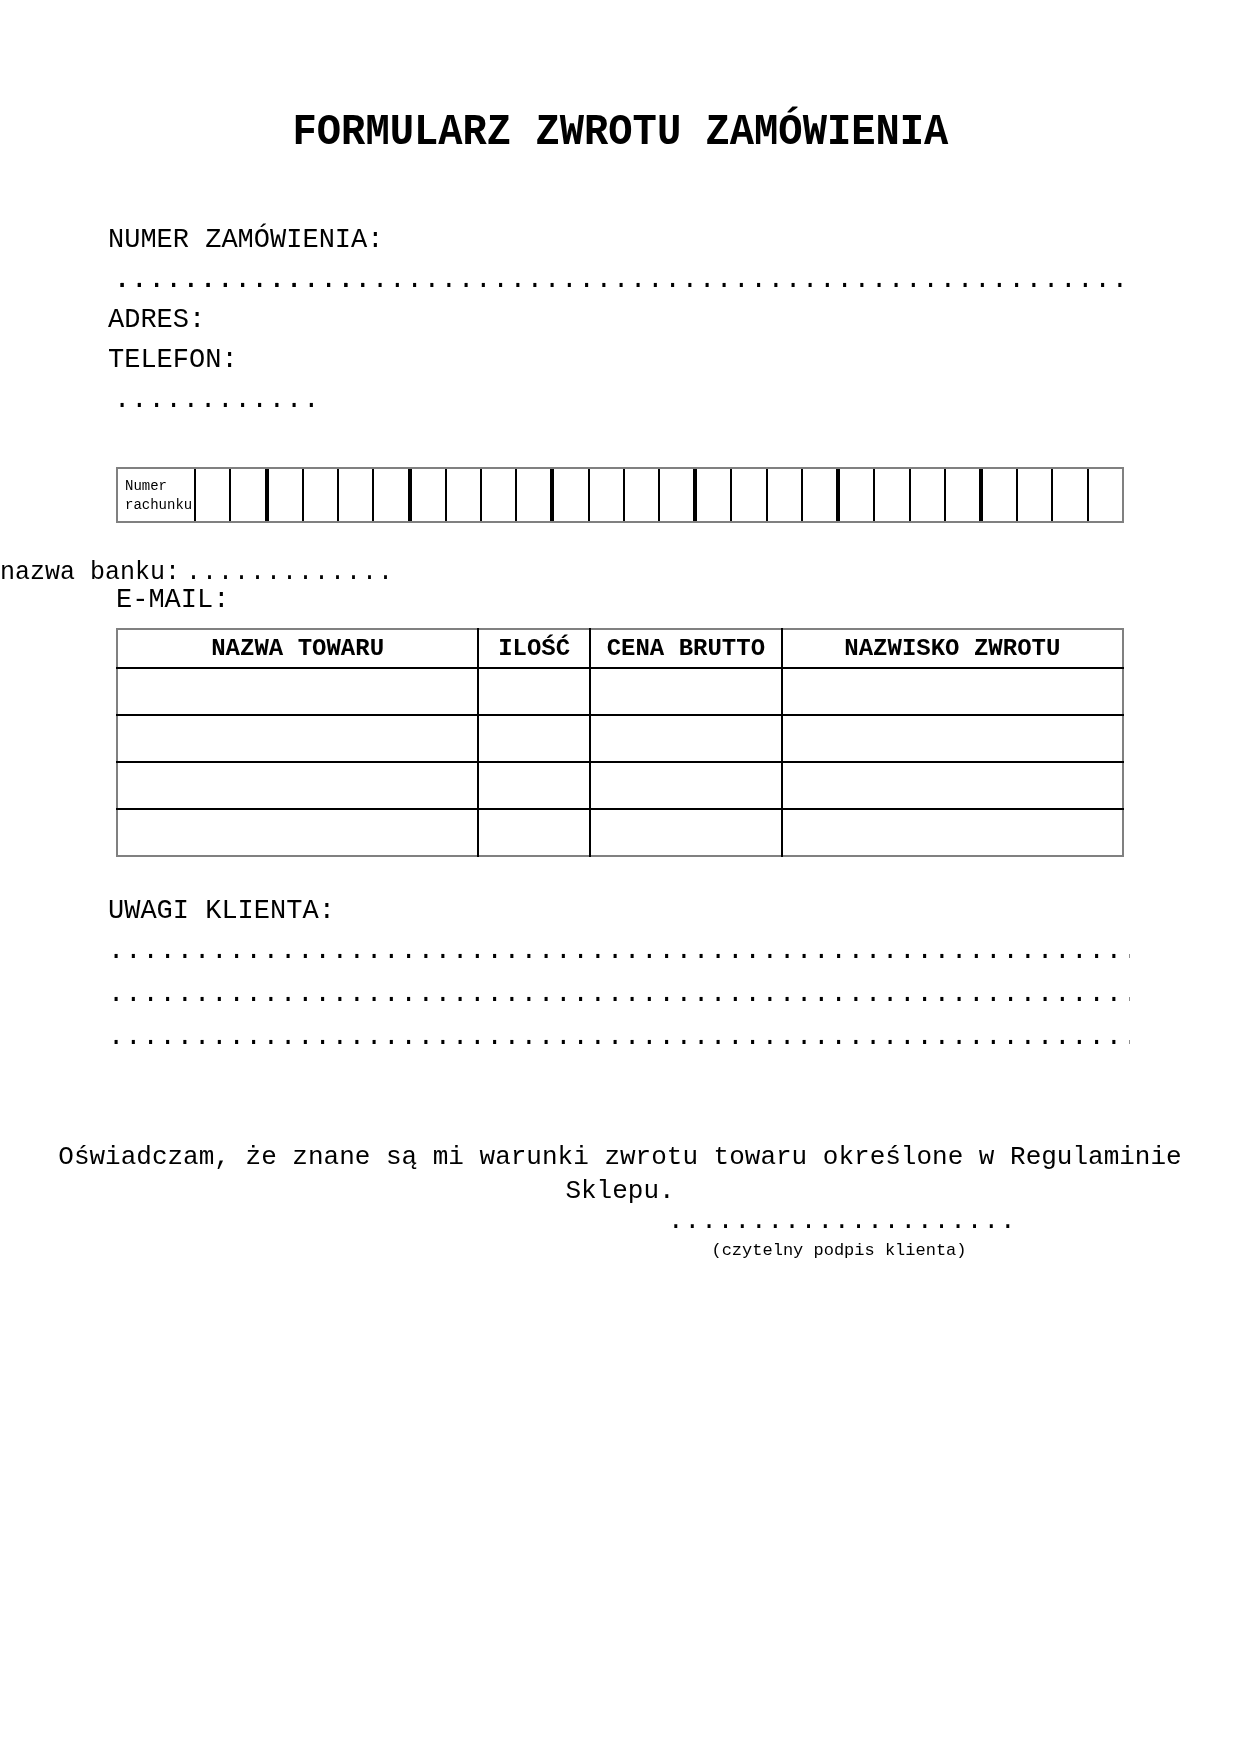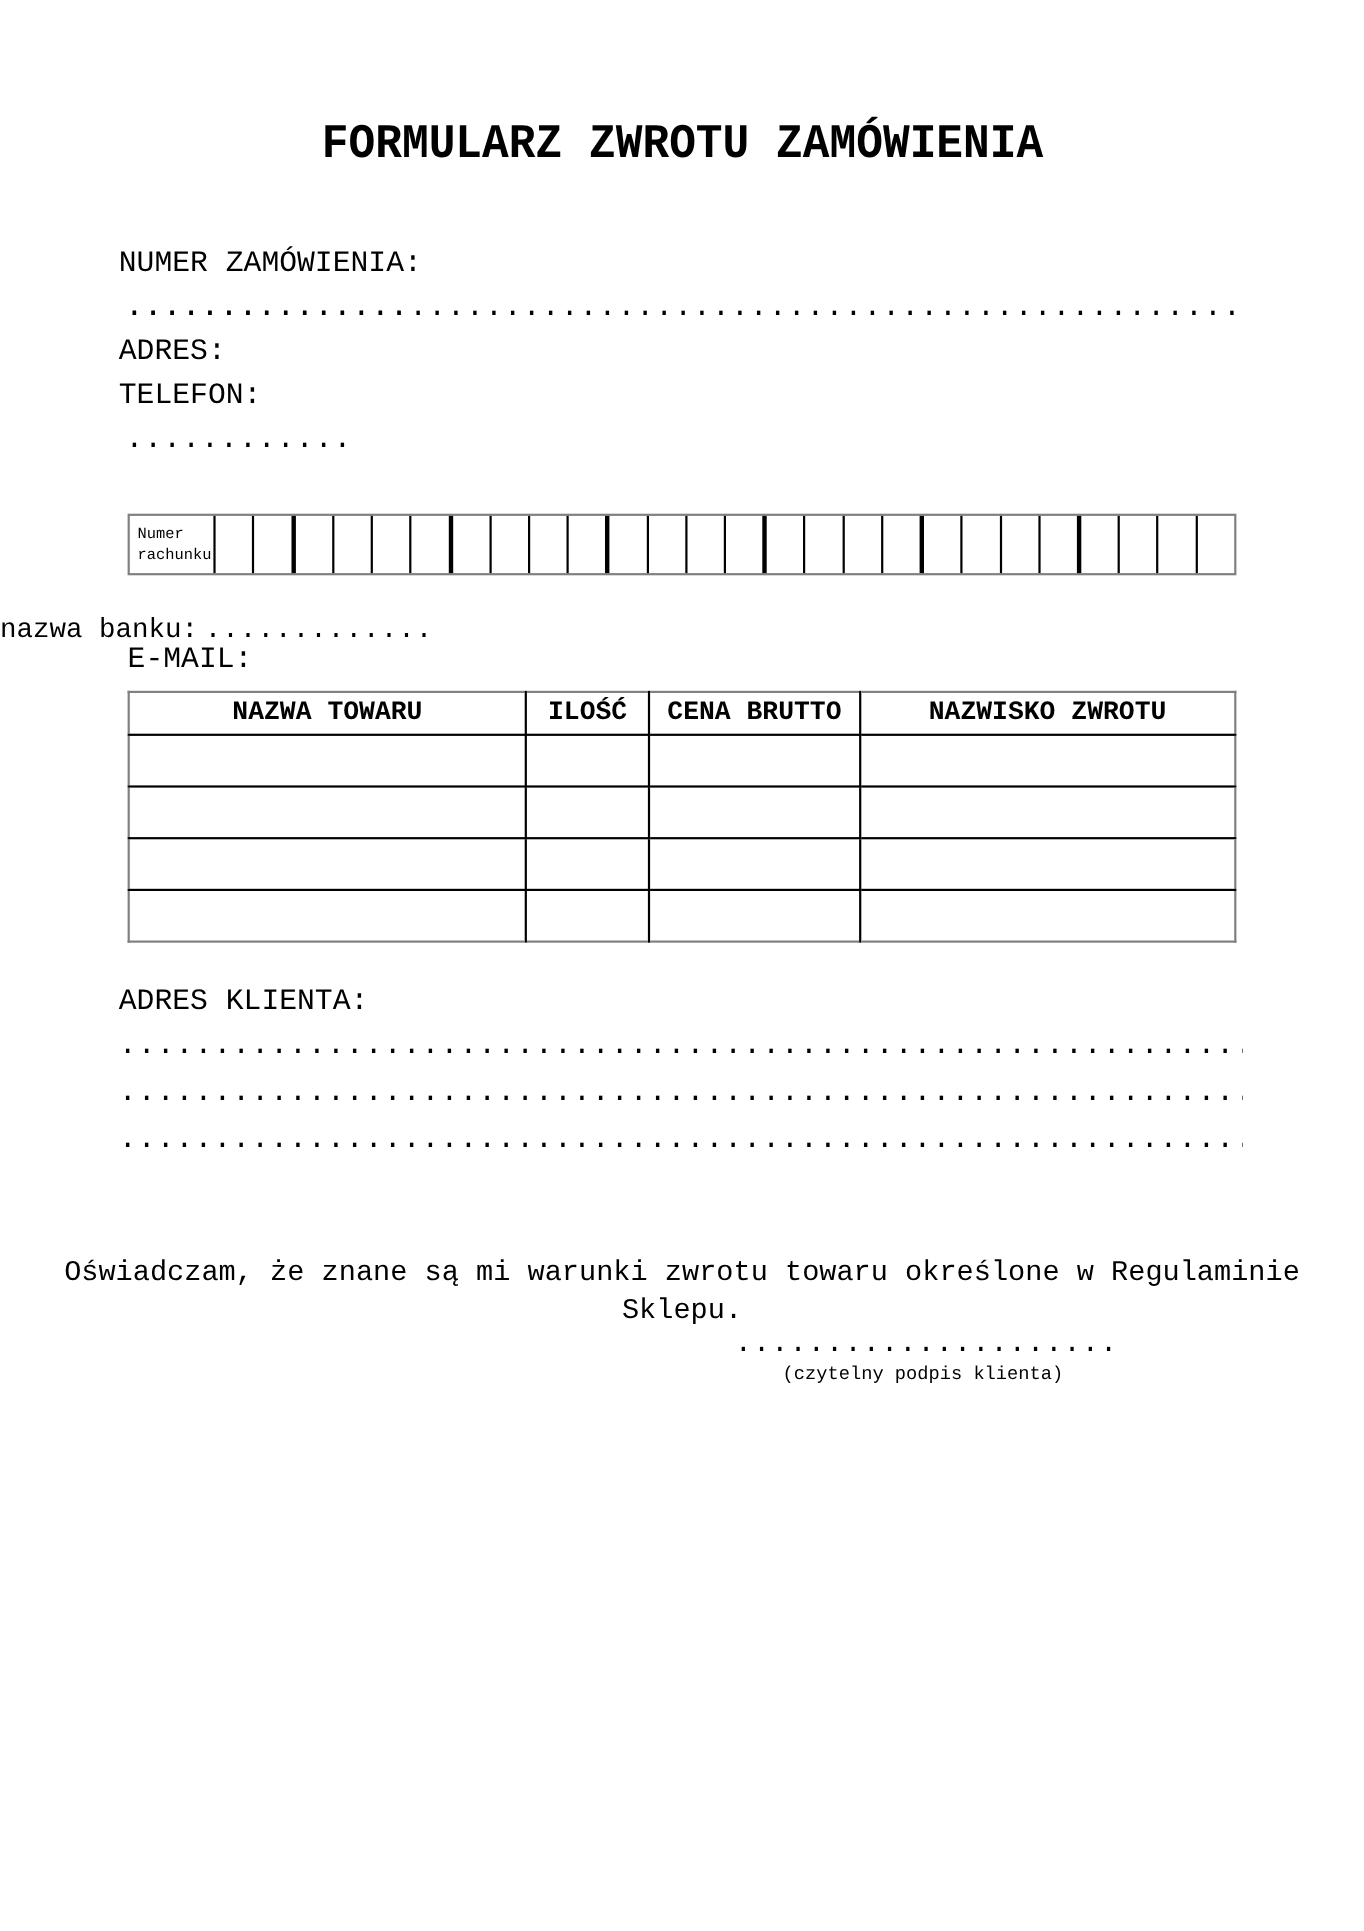--- a/index.html
+++ b/index.html
@@ -241,21 +241,21 @@
           <td></td>
           <td></td>
           <td></td>
           <td></td>
         </tr>
       </tbody>
   </table>
 
   <div class="remarks">
     <div class="fline">
-      <span class="lbl">ADRES KLIENTA:</span>
+      <span class="lbl">UWAGI KLIENTA:</span>
       <span class="dots grow">..........................................................................................................................................................................................................</span>
     </div>
     <div class="dotline">..........................................................................................................................................................................................................</div>
     <div class="dotline">..........................................................................................................................................................................................................</div>
     <div class="dotline">..........................................................................................................................................................................................................</div>
   </div>
 
   <div class="declaration">Oświadczam, że znane są mi warunki zwrotu towaru określone w Regulaminie Sklepu.</div>
 
   <div class="signature">

